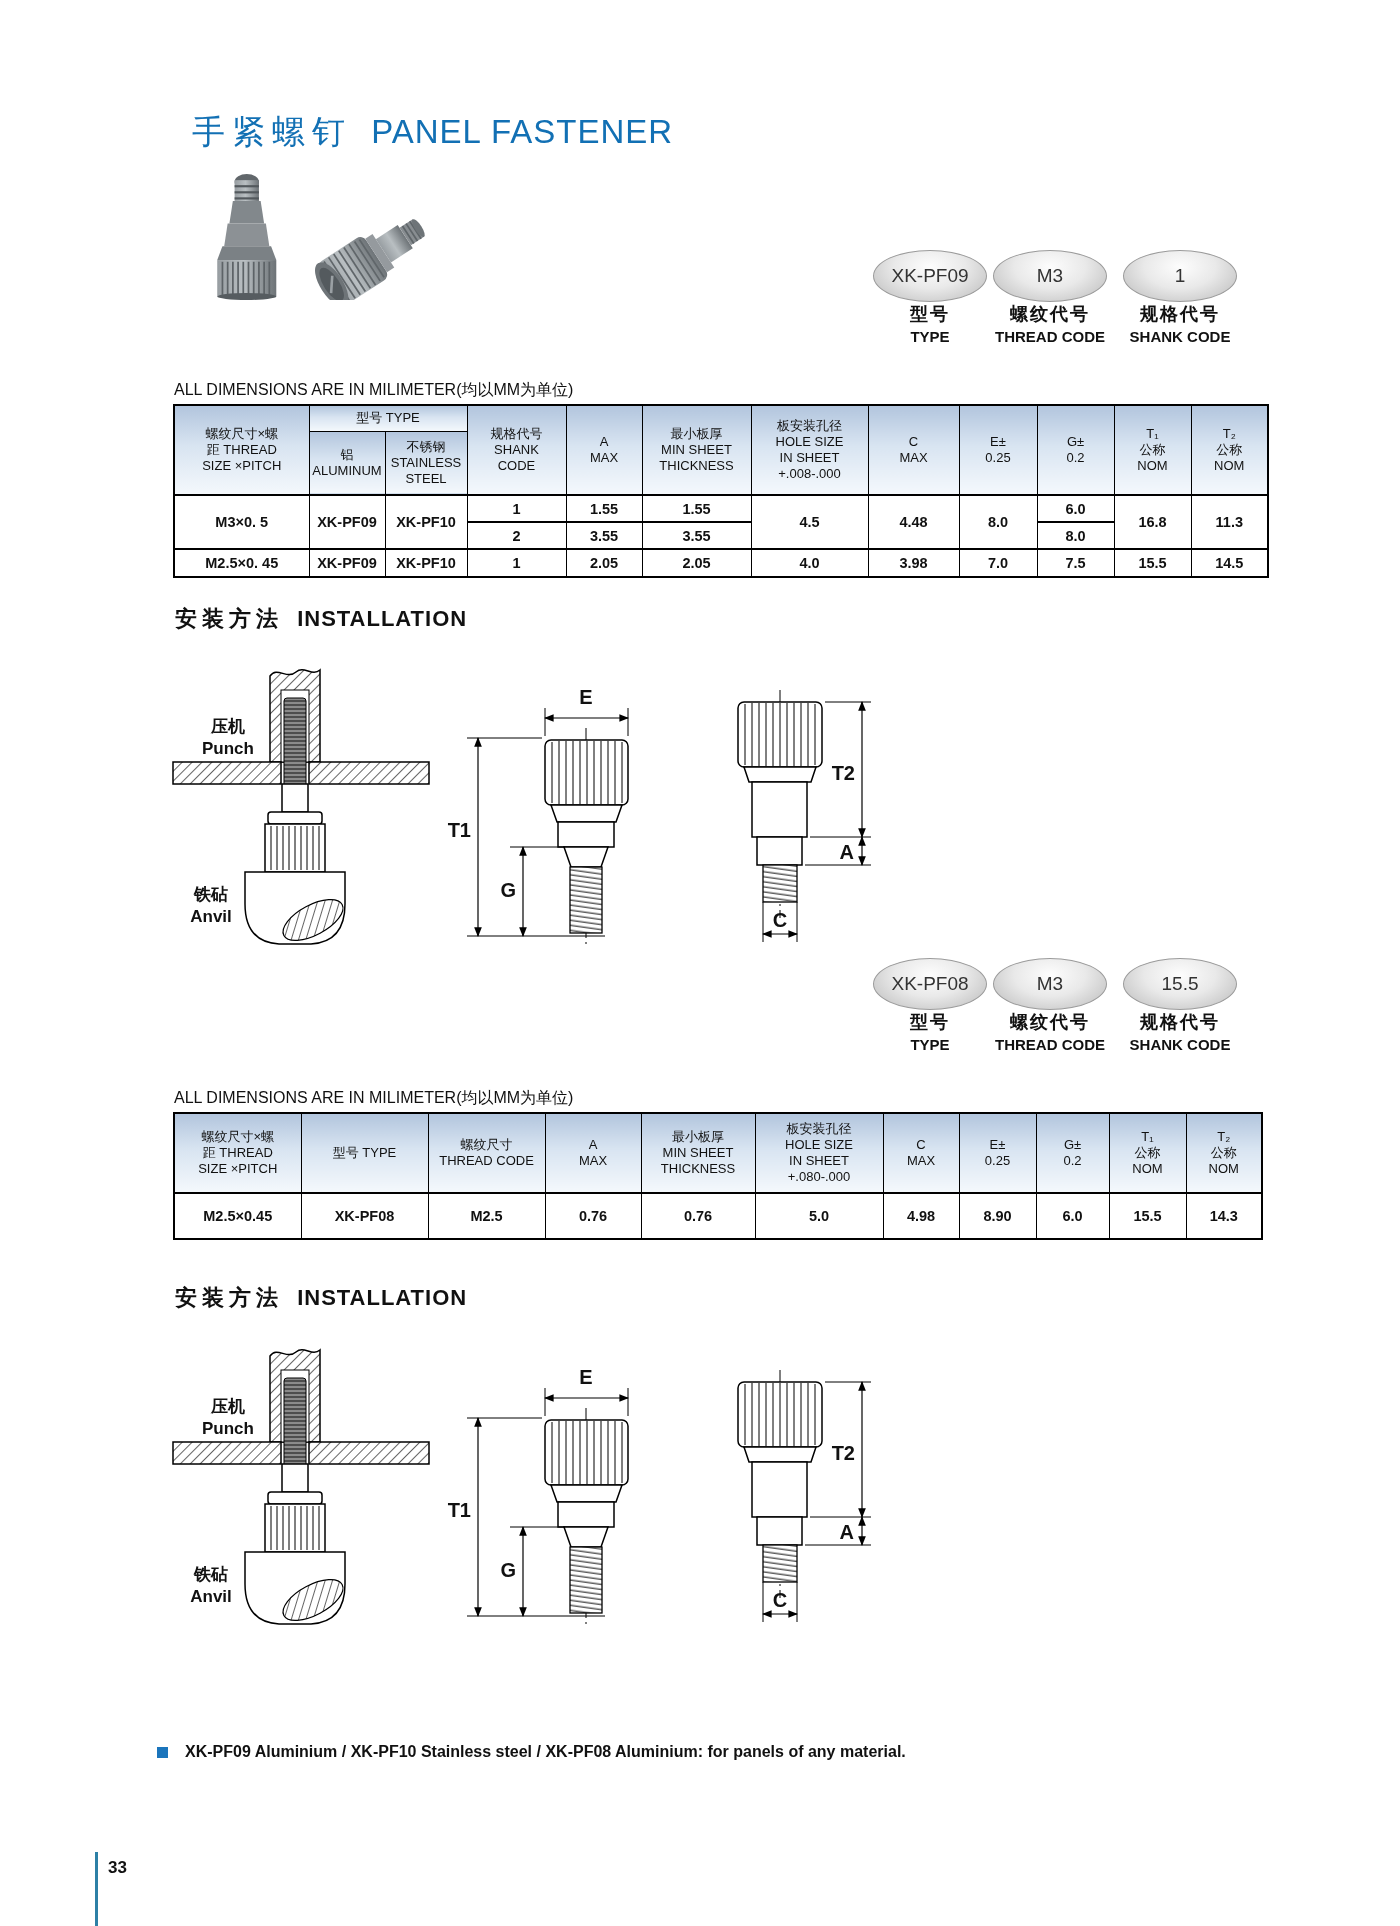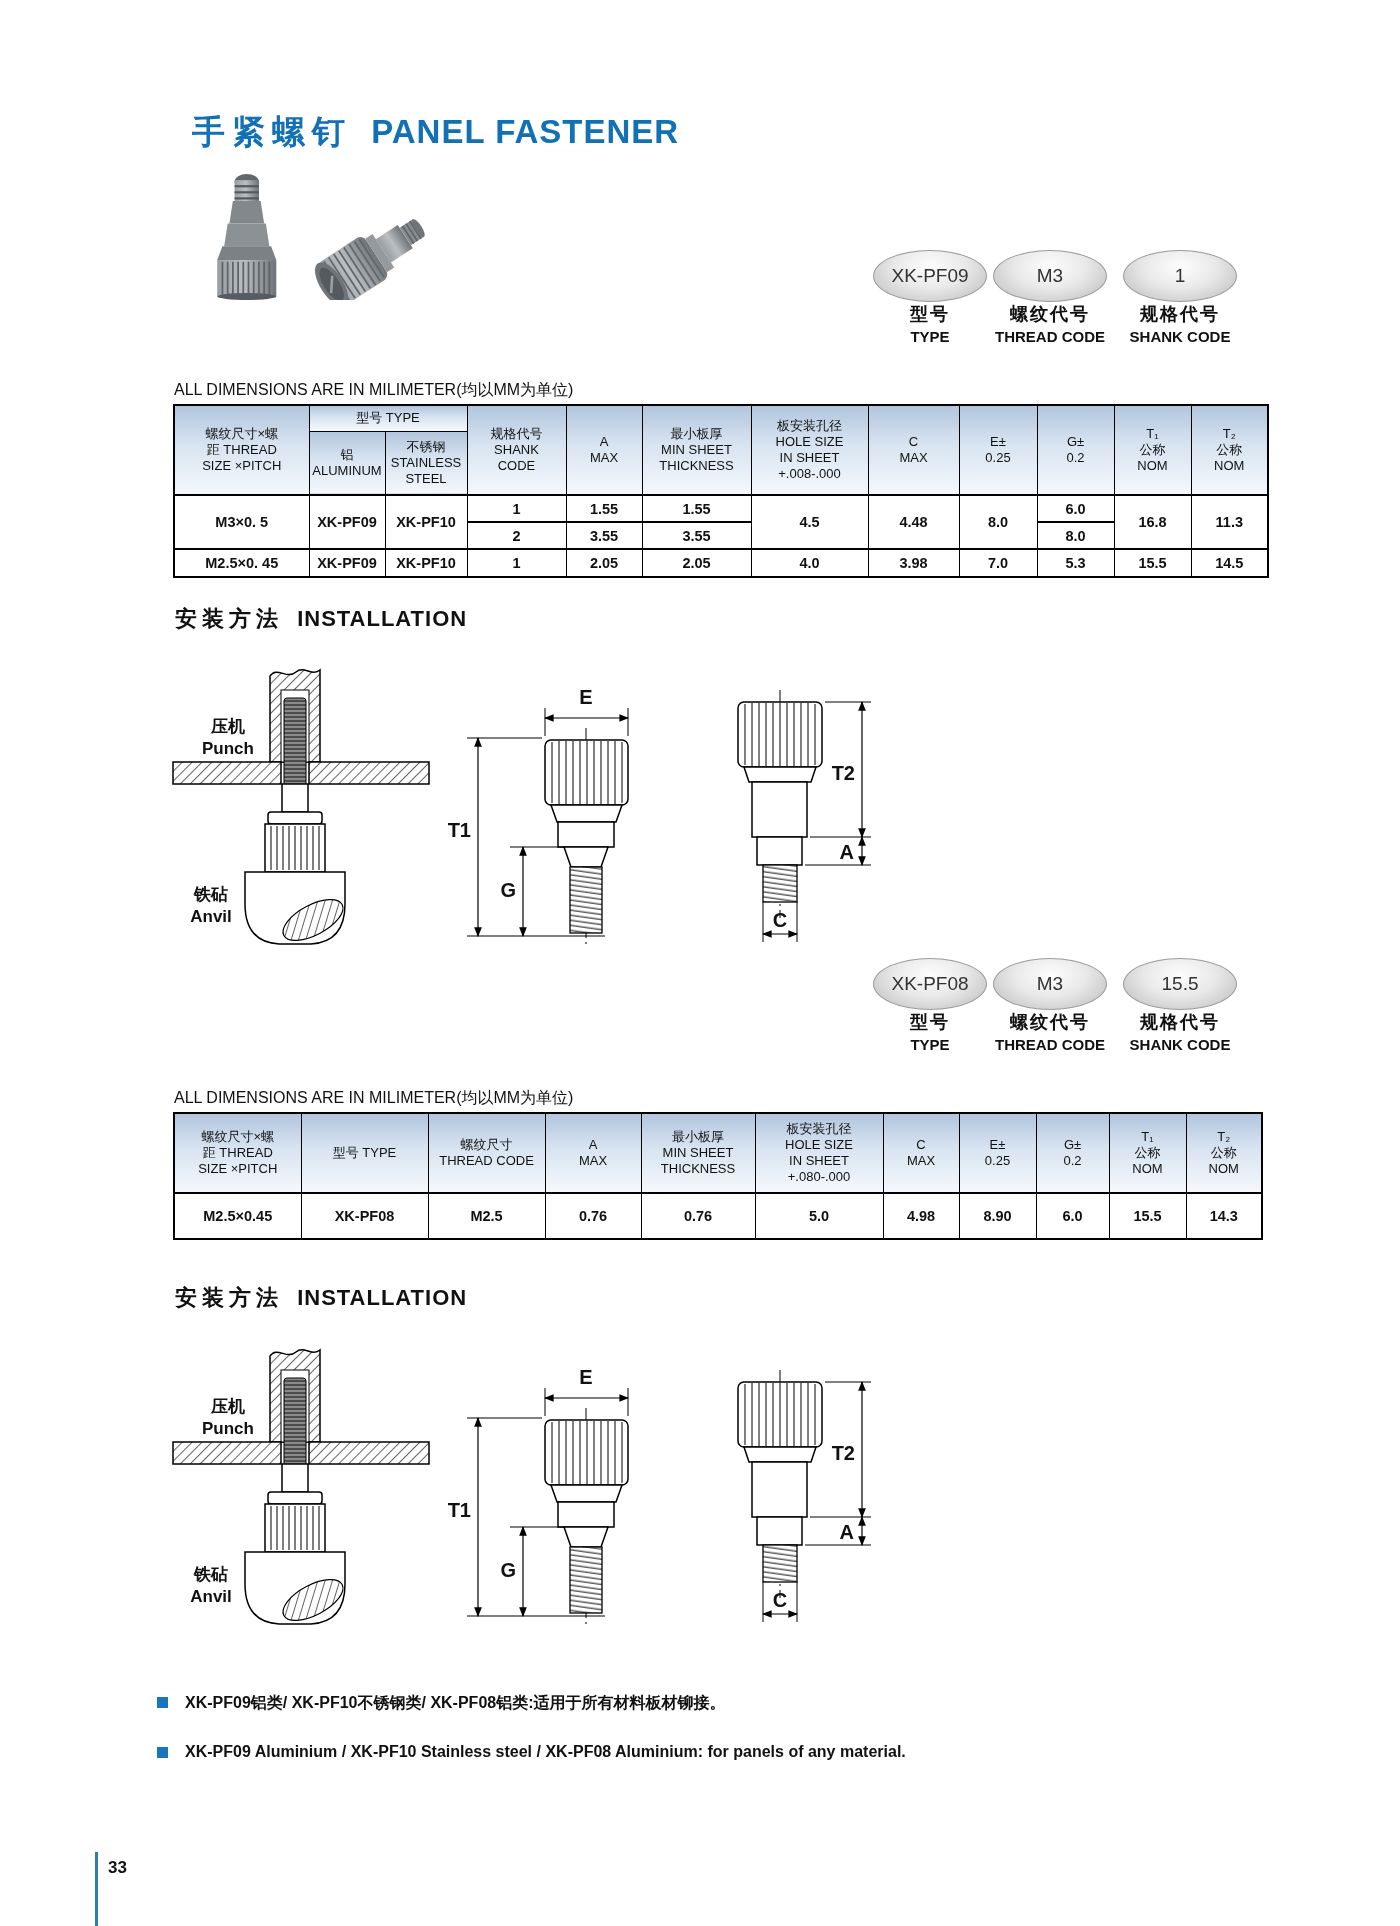--- a/index.html
+++ b/index.html
@@ -1,21 +1,21 @@
 <!DOCTYPE html>
 <html><head>
 <meta charset="utf-8">
 <style>
   html,body{margin:0;padding:0;background:#e8e8e8;}
   #page{position:relative;width:1400px;height:1926px;background:#ffffff;margin:0 auto;
         font-family:"Liberation Sans","DejaVu Sans",sans-serif;color:#111;overflow:hidden;}
   .abs{position:absolute;}
 
   
-  #title{left:192px;top:110px;font-weight:bold;font-size:33px;color:#1270b4;white-space:nowrap;}
+  #title{left:192px;top:110px;font-weight:normal;font-size:33px;color:#1270b4;white-space:nowrap;}
   #title .zh{letter-spacing:7px;}
   #title .en{letter-spacing:1px;margin-left:10px;}
 
   
   .oval-col{position:absolute;width:160px;text-align:center;}
   .oval{width:112px;height:50px;margin:0 auto;border-radius:50%;
         background:radial-gradient(ellipse at 50% 32%,#fdfdfd 0%,#e9e9e9 45%,#cfcfcf 75%,#a9a9a9 100%);
         border:1px solid #9b9b9b;display:flex;align-items:center;justify-content:center;
         font-size:19px;color:#333;}
   .olabel-zh{font-weight:bold;font-size:18px;letter-spacing:2px;text-align:center;}
@@ -246,21 +246,21 @@
       <tr style="height:28px" class="thick-top">
         <td>M2.5×0. 45</td>
         <td>XK-PF09</td>
         <td>XK-PF10</td>
         <td>1</td>
         <td>2.05</td>
         <td>2.05</td>
         <td>4.0</td>
         <td>3.98</td>
         <td>7.0</td>
-        <td>5.3</td>
+        <td>7.5</td>
         <td>15.5</td>
         <td>14.5</td>
       </tr>
     </tbody>
   </table>
 
   <div class="abs sec-head" style="left:175px;top:604px">
     <span class="zh">安装方法</span>
     <span class="en">INSTALLATION</span>
   </div>
@@ -539,24 +539,20 @@
       <line x1="640" y1="215" x2="706" y2="215" class="ext"></line>
       <line x1="697" y1="187" x2="697" y2="215" class="dim"></line>
       <text x="689" y="209" text-anchor="end" class="dimlabel">A</text>
       <line x1="598" y1="252" x2="598" y2="292" class="ext"></line>
       <line x1="632" y1="252" x2="632" y2="292" class="ext"></line>
       <line x1="598" y1="284" x2="632" y2="284" class="dim"></line>
       <text x="615" y="277" text-anchor="middle" class="dimlabel">C</text>
     </g>
   </svg>
 
-  <div class="note-row" style="left:157px;top:1693px">
-    <div class="note-sq"></div>
-    <div class="note-text">XK-PF09铝类/ XK-PF10不锈钢类/ XK-PF08铝类:适用于所有材料板材铆接。</div>
-  </div>
   <div class="note-row" style="left:157px;top:1743px">
     <div class="note-sq"></div>
     <div class="note-text">XK-PF09 Aluminium / XK-PF10 Stainless steel / XK-PF08 Aluminium: for panels of any material.</div>
   </div>
 
   <div id="page-line" class="abs"></div>
   <div id="page-num" class="abs">33</div>
 
 </div>
 

